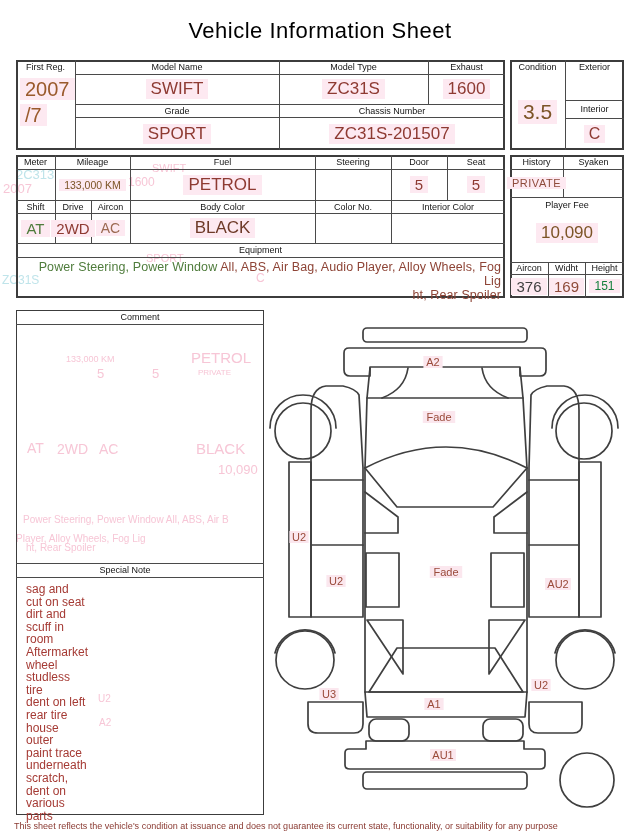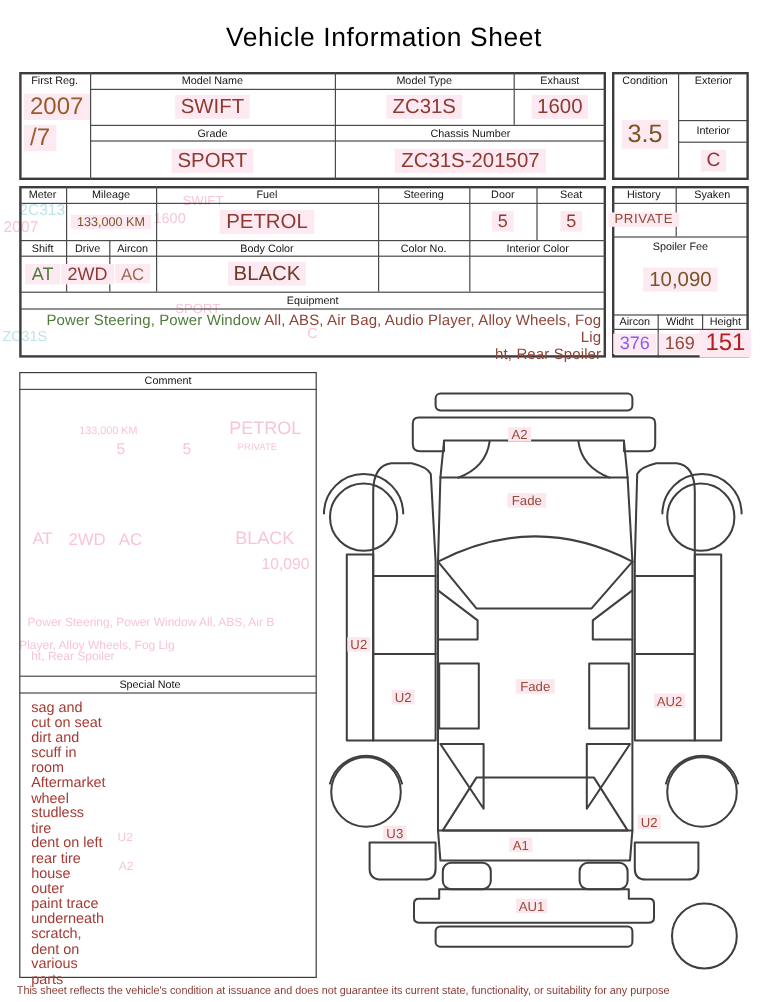--- a/index.html
+++ b/index.html
@@ -184,38 +184,38 @@
     <i class="hl-line" style="left:510px;top:169px;width:114px"></i>
     <i class="hl-line" style="left:510px;top:197px;width:114px"></i>
     <i class="hl-line" style="left:510px;top:262px;width:114px"></i>
     <i class="hl-line" style="left:510px;top:274px;width:114px"></i>
     <i class="vl" style="left:563px;top:155px;height:42px"></i>
     <i class="vl" style="left:548px;top:262px;height:36px"></i>
     <i class="vl" style="left:585px;top:262px;height:36px"></i>
 
     <div class="lbl" style="left:510px;top:157px;width:53px">History</div>
     <div class="lbl" style="left:563px;top:157px;width:61px">Syaken</div>
-    <div class="lbl" style="left:510px;top:200px;width:114px">Spoiler Fee</div>
+    <div class="lbl" style="left:510px;top:200px;width:114px">Player Fee</div>
     <div class="lbl" style="left:510px;top:263px;width:38px">Aircon</div>
     <div class="lbl" style="left:548px;top:263px;width:37px">Widht</div>
     <div class="lbl" style="left:585px;top:263px;width:39px">Height</div>
 
     <div class="val" style="left:510px;top:169px;width:53px;height:28px;font-size:11px;letter-spacing:0.5px;color:#8e4a3a">
         <span class="hl">PRIVATE</span>
       </div>
     <div class="val" style="left:510px;top:208px;width:114px;height:50px;font-size:17px">
         <span class="hl brown">10,090</span>
       </div>
-    <div class="val" style="left:510px;top:274px;width:38px;height:24px;font-size:15px;color:#8b5cf6">
+    <div class="val" style="left:510px;top:274px;width:38px;height:24px;font-size:15px;color:#404040">
         <span class="hl">376</span>
       </div>
     <div class="val" style="left:548px;top:274px;width:37px;height:24px;font-size:15px;color:#8e4a38">
         <span class="hl">169</span>
       </div>
-    <div class="val" style="left:585px;top:274px;width:39px;height:24px;font-size:20px;color:#b91c1c">
+    <div class="val" style="left:585px;top:274px;width:39px;height:24px;font-size:12px;color:#15803d">
         <span class="hl">151</span>
       </div>
 
     <div class="box thin" style="left:16px;top:310px;width:248px;height:505px"></div>
     <i class="hl-line" style="left:16px;top:324px;width:248px"></i>
     <i class="hl-line" style="left:16px;top:563px;width:248px"></i>
     <i class="hl-line" style="left:16px;top:577px;width:248px"></i>
     <div class="lbl" style="left:16px;top:312px;width:248px">Comment</div>
     <div class="lbl" style="left:1px;top:565px;width:248px">Special Note</div>
 

